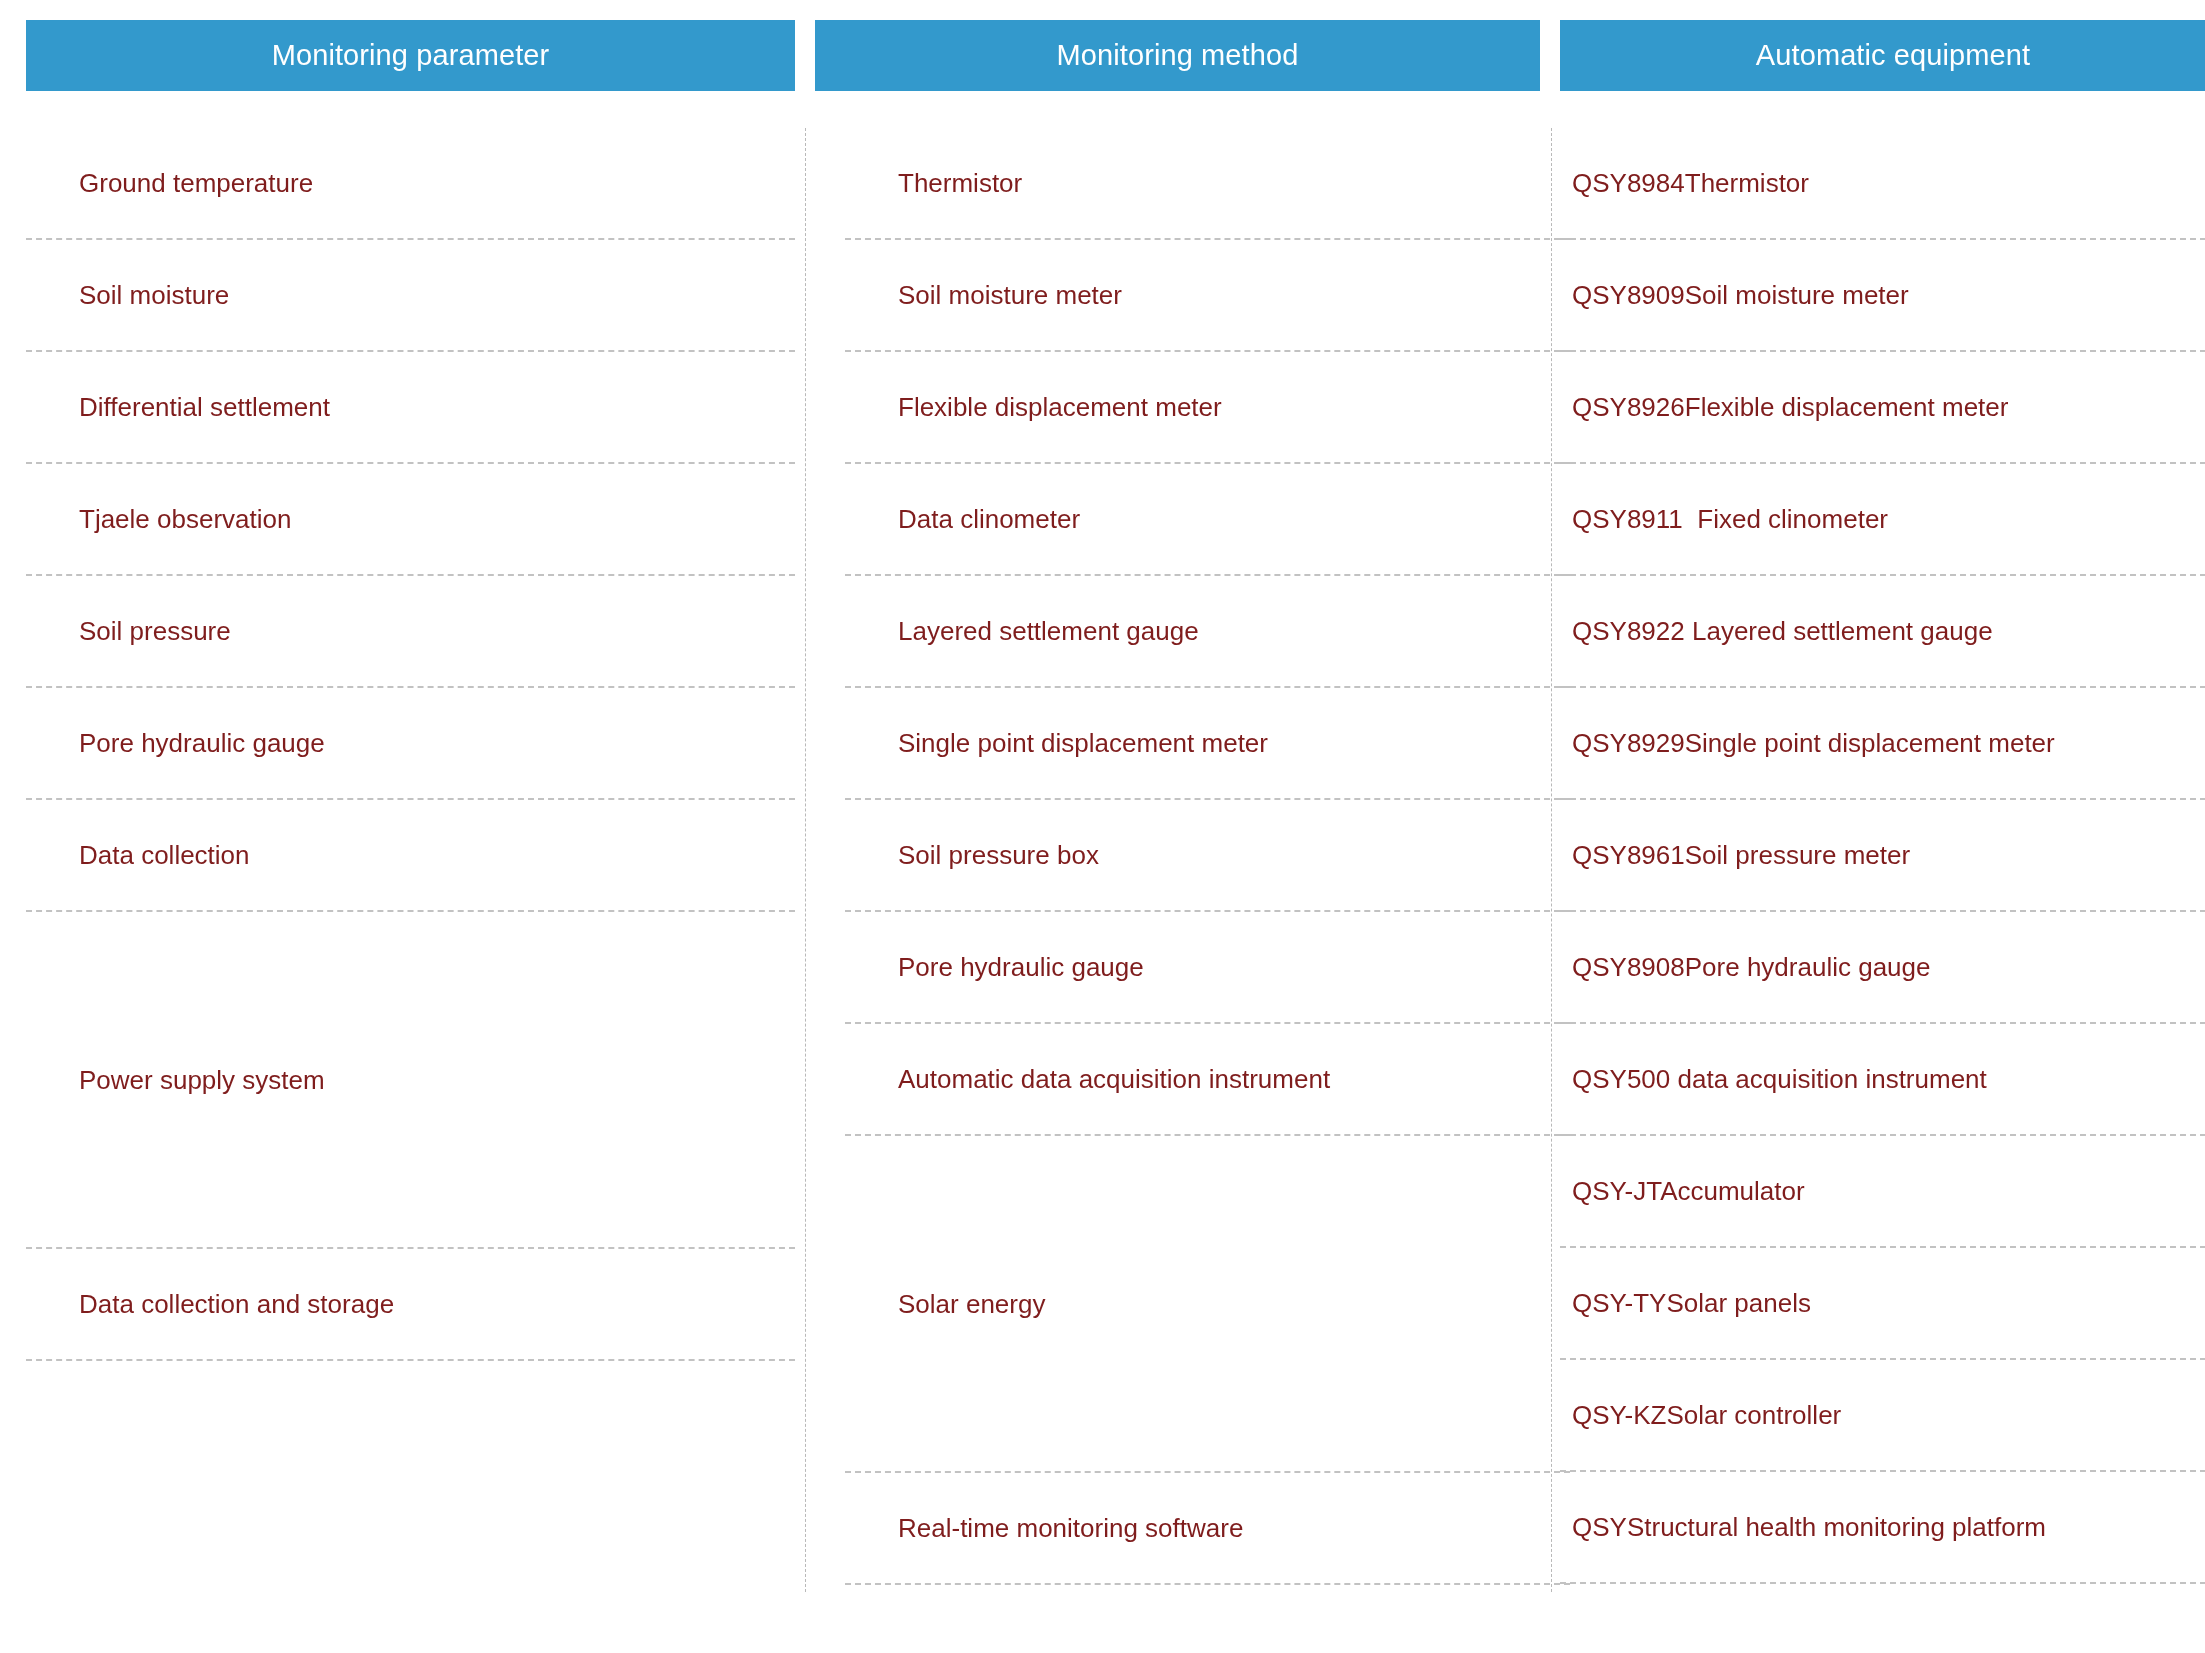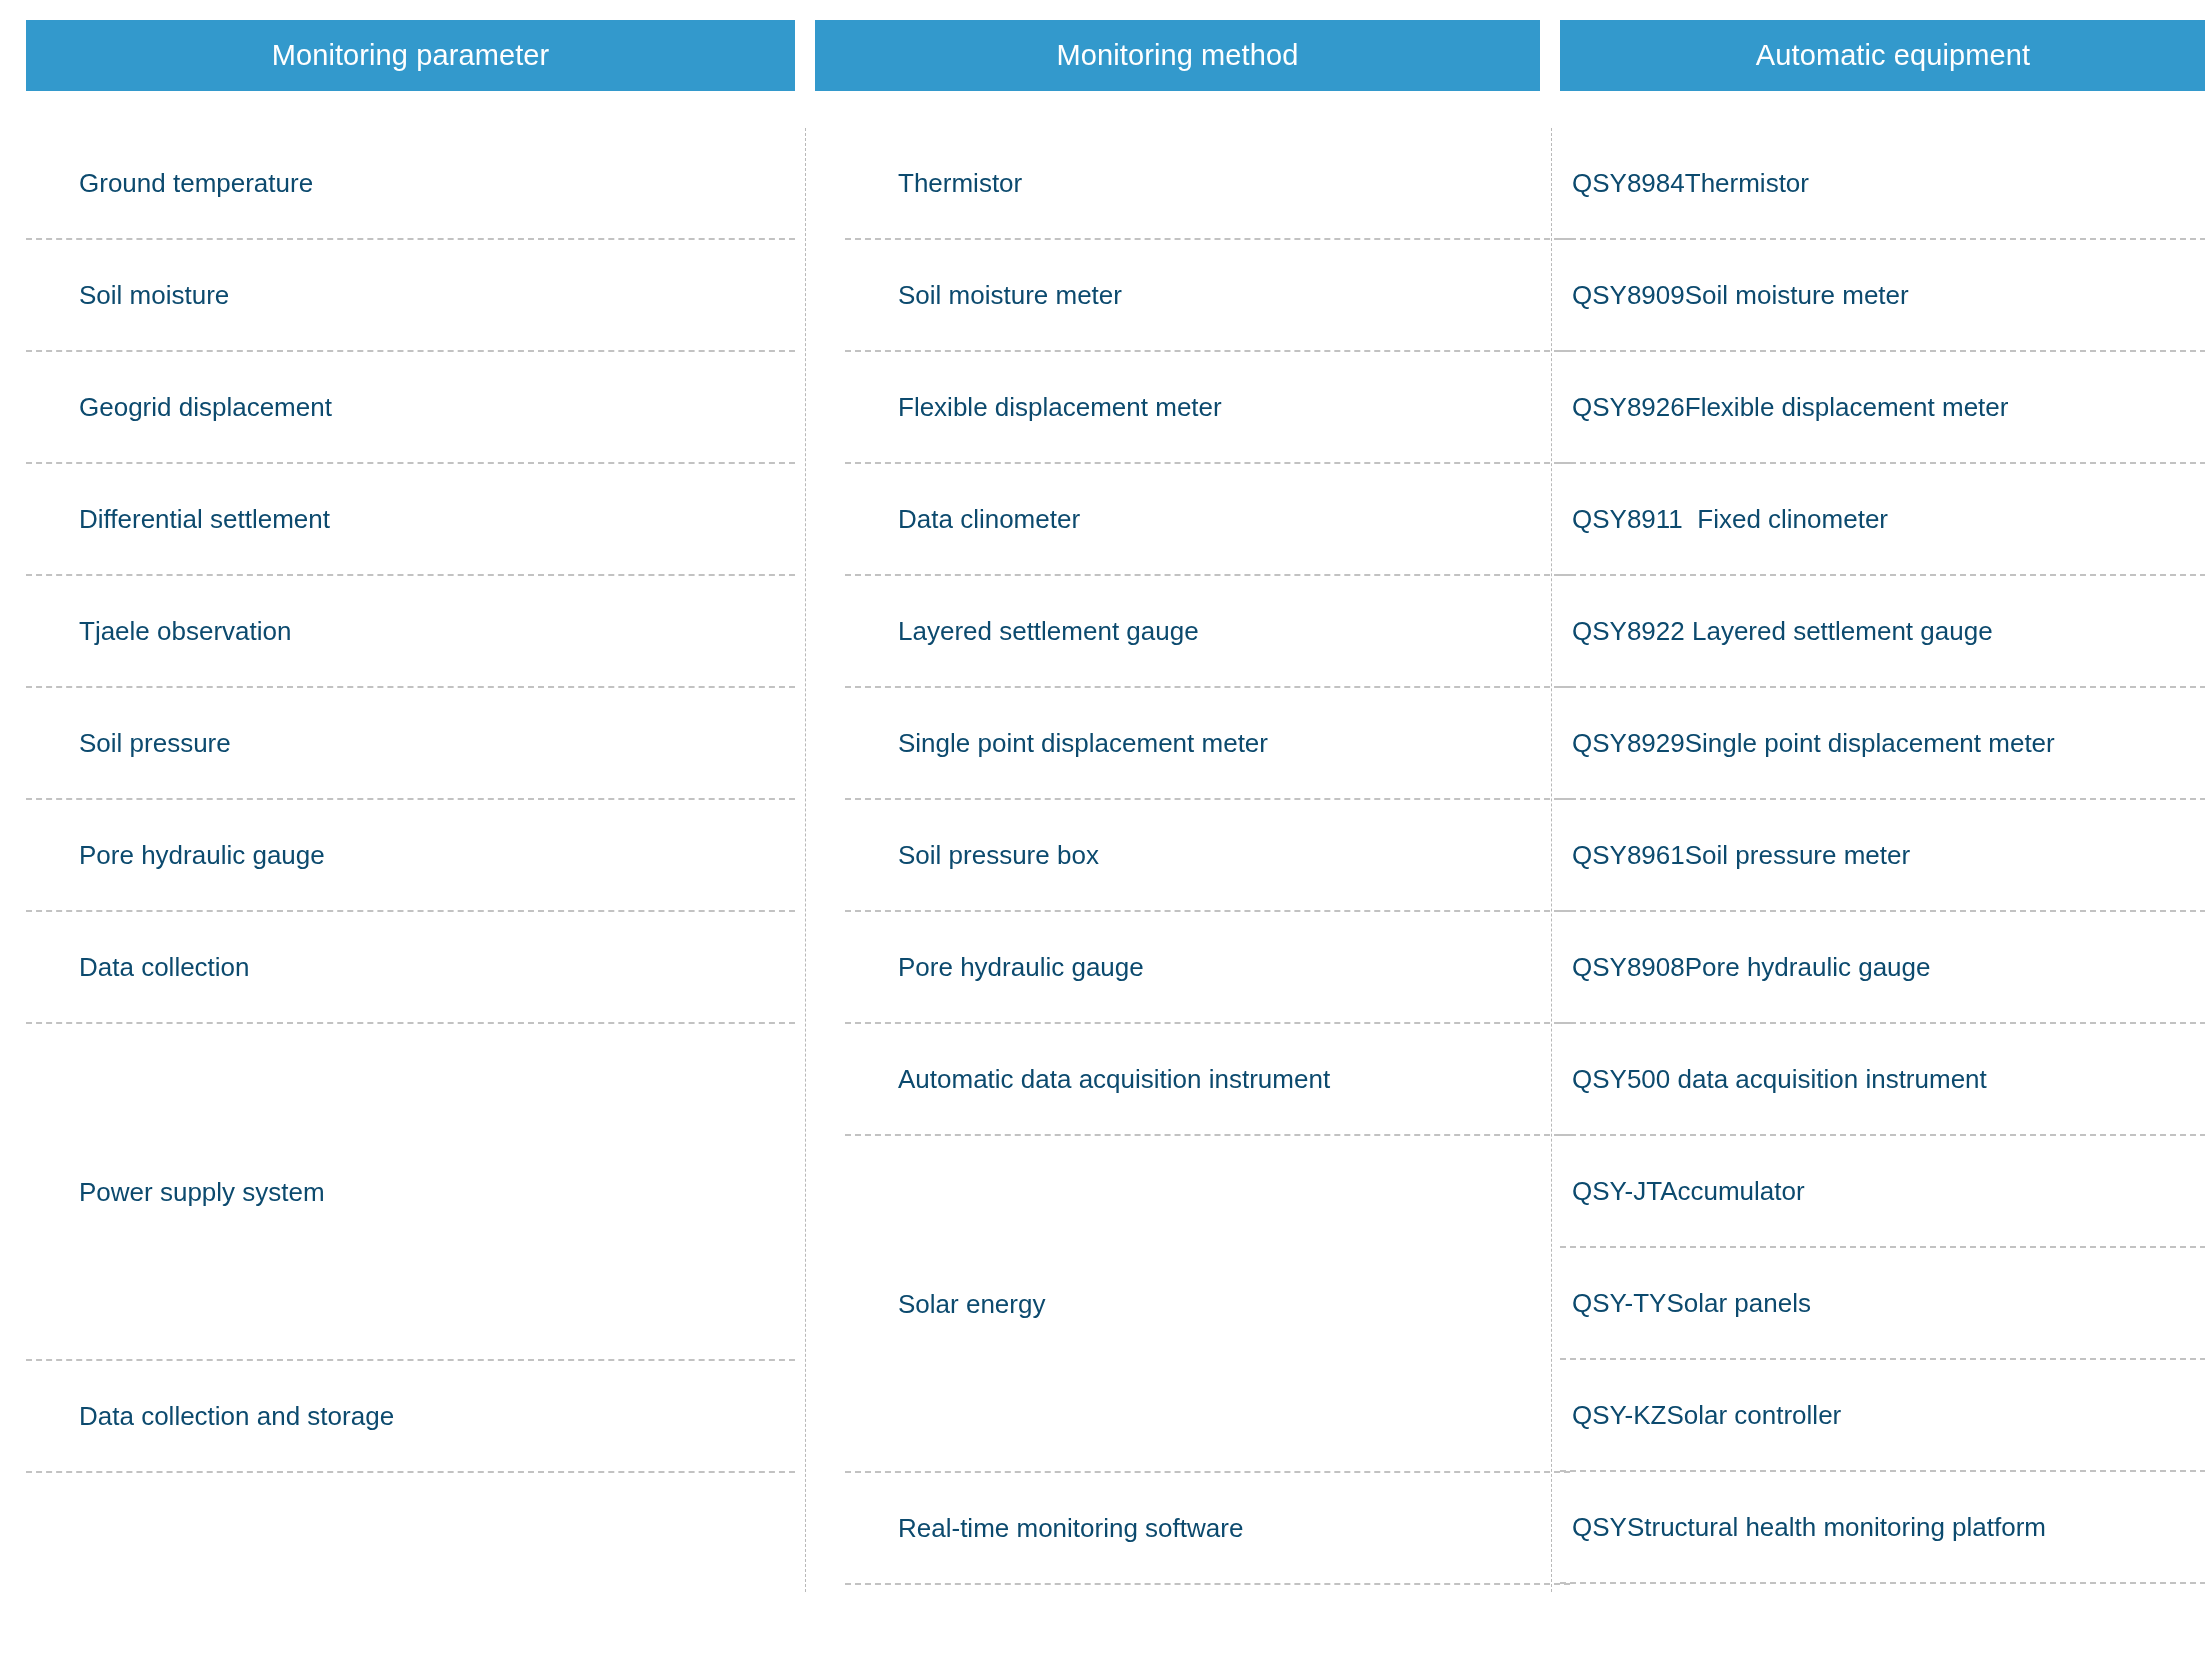--- a/index.html
+++ b/index.html
@@ -44,21 +44,21 @@
   .col{position:absolute;top:128px;}
   .col.c1{left:26px;width:769px;}
   .col.c2{left:845px;width:725px;}
   .col.c3{left:1560px;width:666px;}
 
   .cell{
     position:relative;
     box-sizing:border-box;
     display:flex;
     align-items:center;
-    color:#0c4a6e;
+    color:#7f1d1d;
     font-size:26px;
     line-height:1.15;
     white-space:pre;
   }
   .c1 .cell{padding-left:53px;}
   .c2 .cell{padding-left:53px;}
   .c3 .cell{padding-left:12px;}
 
   
   .cell::after{
@@ -83,21 +83,20 @@
   <div class="hdr c3">
     <span>Automatic equipment</span>
   </div>
 
   <div class="vsep v1"></div>
   <div class="vsep v2"></div>
 
   <div class="col c1" id="col-parameter">
       <div class="cell" style="height: 112px;"><span>Ground temperature</span></div>
       <div class="cell" style="height: 112px;"><span>Soil moisture</span></div>
-      <div class="cell" style="height: 112px;"><span>Geogrid displacement</span></div>
       <div class="cell" style="height: 112px;"><span>Differential settlement</span></div>
       <div class="cell" style="height: 112px;"><span>Tjaele observation</span></div>
       <div class="cell" style="height: 112px;"><span>Soil pressure</span></div>
       <div class="cell" style="height: 112px;"><span>Pore hydraulic gauge</span></div>
       <div class="cell" style="height: 112px;"><span>Data collection</span></div>
       <div class="cell" style="height: 337px;"><span>Power supply system</span></div>
       <div class="cell" style="height: 112px;"><span>Data collection and storage</span></div>
     </div>
   <div class="col c2" id="col-method">
       <div class="cell" style="height: 112px;"><span>Thermistor</span></div>

